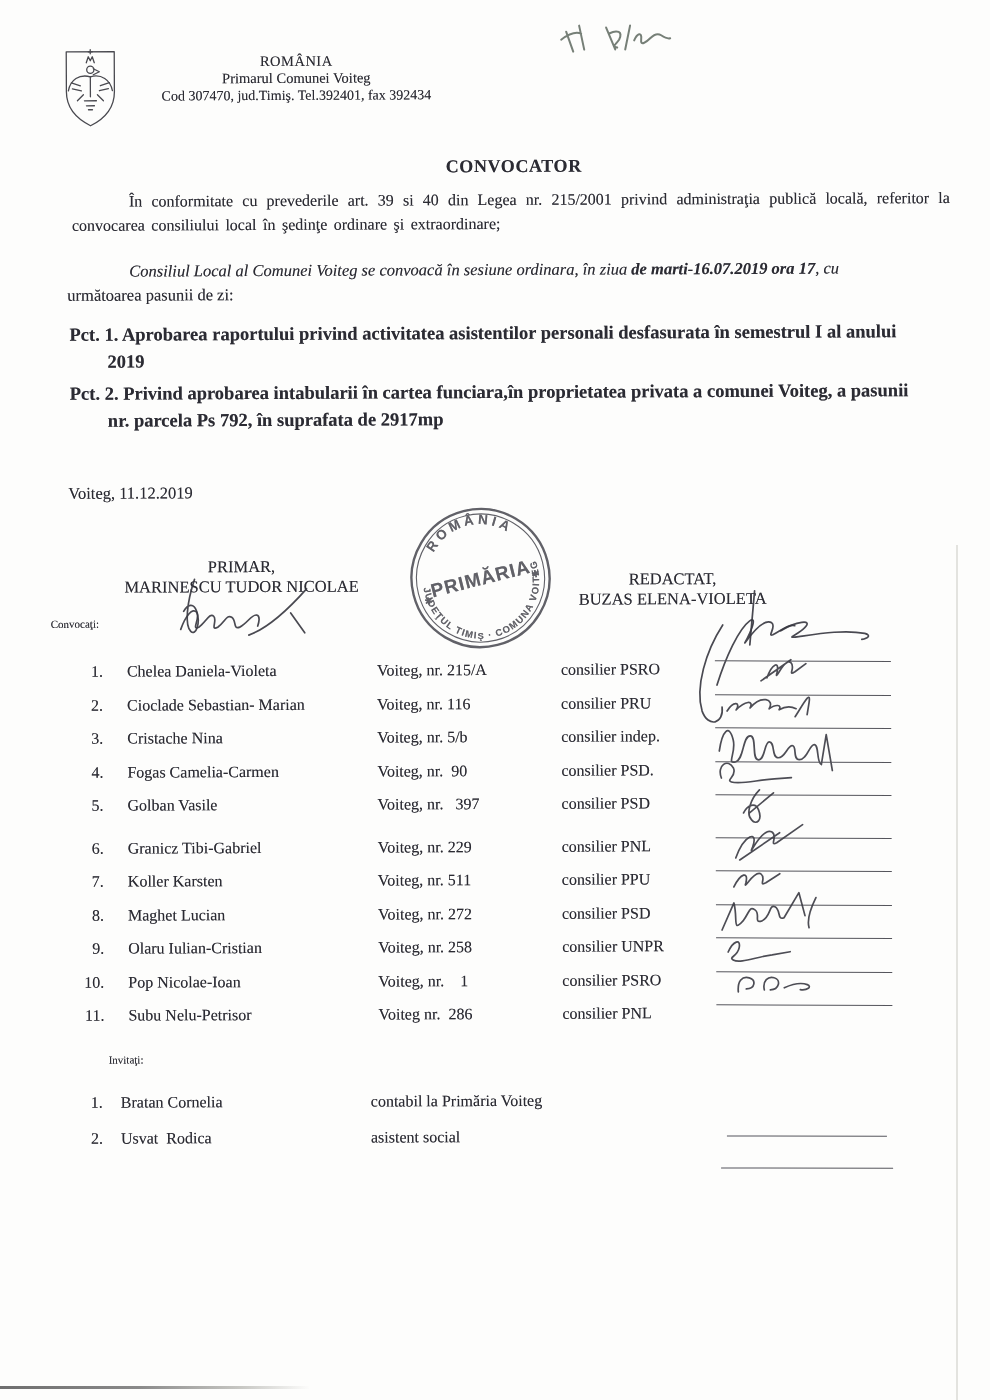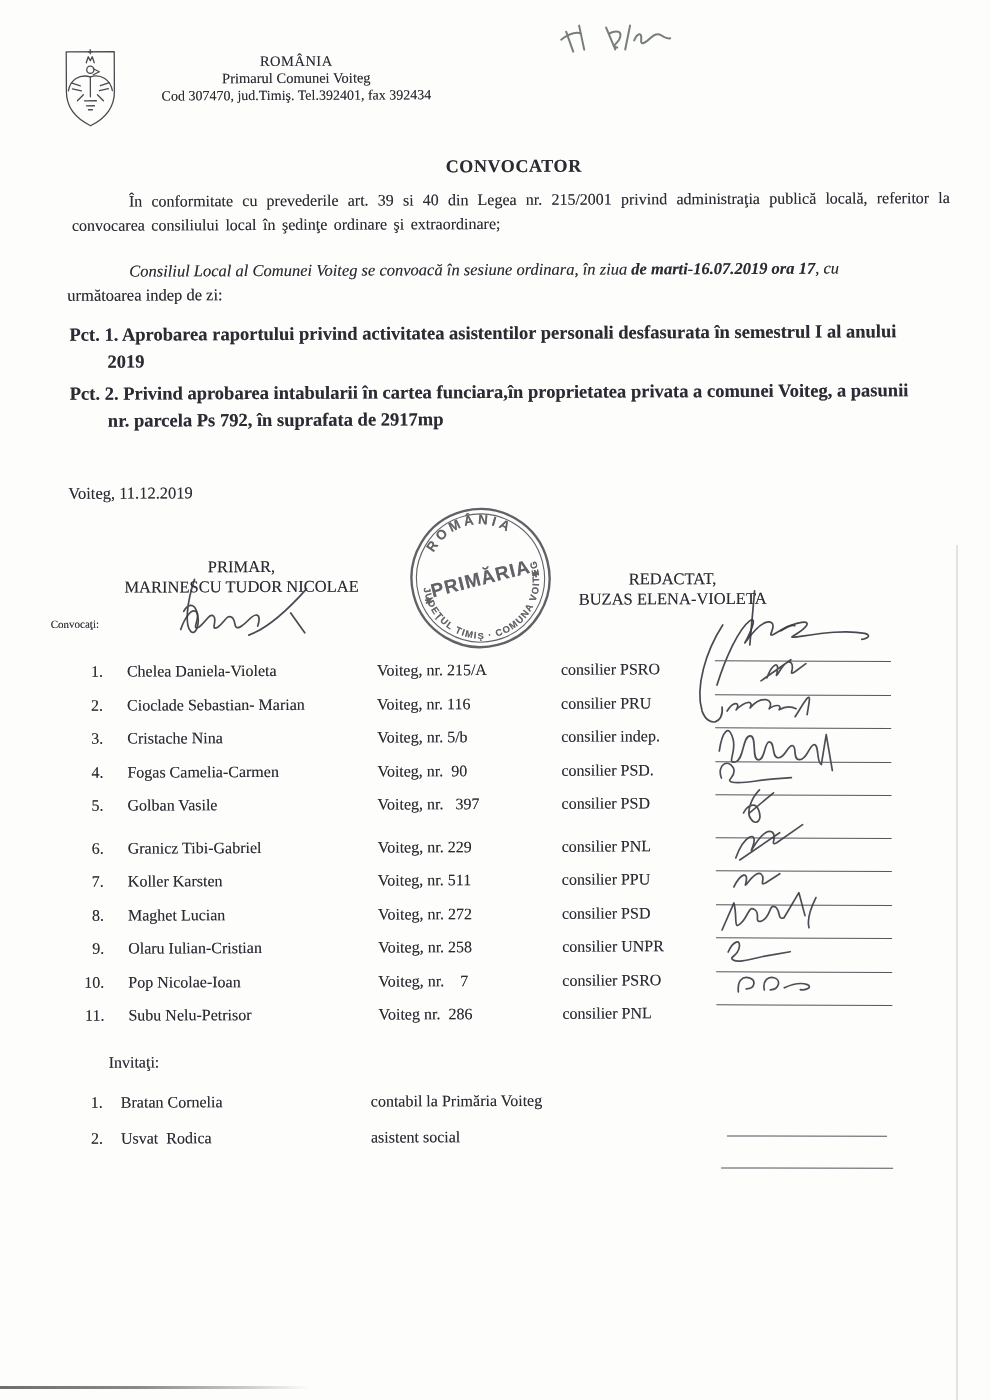--- a/index.html
+++ b/index.html
@@ -36,21 +36,21 @@
   .crow{position:relative;height:33.5px;font-size:16px;}
   .crow.gap{margin-top:9px;}
   .crow span{position:absolute;top:0;}
   .crow .nr{left:58px;width:42px;text-align:right;}
   .crow .name{left:124px;white-space:pre;}
   .crow .addr{left:374px;white-space:pre;}
   .crow .role{left:558px;}
   .sigline{position:absolute;left:712px;top:22px;width:176px;height:1px;border-bottom:1.3px solid #55555c;transform:rotate(.5deg);}
   .crow svg.sig{position:absolute;left:694px;top:-18px;width:196px;height:66px;overflow:visible;}
   .crow svg.sig path{fill:none;stroke:#3a3a42;stroke-width:1.7;stroke-linecap:round;stroke-linejoin:round;opacity:.9;}
-  .invlabel{left:104px;top:1052px;font-size:16px;}
+  .invlabel{left:104px;top:1052px;font-size:11px;}
   #invitati-rows{position:absolute;left:0;top:1092px;width:990px;}
   .irow{position:relative;height:35.5px;font-size:16px;}
   .irow span{position:absolute;top:0;}
   .irow .nr{left:56px;width:42px;text-align:right;}
   .irow .name{left:116px;white-space:pre;}
   .irow .role{left:366px;}
   .invline1{left:722px;top:1136px;width:160px;height:1px;border-bottom:1.3px solid #55555c;transform:rotate(.4deg);}
   .invline2{left:716px;top:1168px;width:172px;height:1px;border-bottom:1.3px solid #55555c;transform:rotate(.4deg);}
   .edge-bottom{left:0;top:1386px;width:310px;height:2.5px;background:linear-gradient(to right,#6e6e6e 0%,#8a8a8a 45%,#c8c8c4 78%,rgba(255,255,255,0) 100%);}
   .edge-right{left:956px;top:545px;width:2px;height:855px;background:#e3e3df;}
@@ -83,21 +83,21 @@
       <path d="M16,22 l7,20 M11,30 c8,-6 15,-8 20,-6 M29,16 l5,24"></path>
       <path d="M56,18 l9,22 M59,24 c8,-4 14,-2 10,6 c-3,5 -8,7 -2,8 M80,16 l-5,24 M84,31 c3,-7 8,-9 7,-1 c-1,7 5,3 9,-1 c4,-4 8,-5 11,-3 c3,2 6,4 9,3"></path>
     </svg>
 
     <div class="abs title">CONVOCATOR</div>
 
     <div class="abs intro">În conformitate cu prevederile art. 39 si 40 din Legea nr. 215/2001 privind administraţia publică locală, referitor la convocarea consiliului local în şedinţe ordinare şi extraordinare;</div>
 
     <div class="abs convene">
       <span class="it">Consiliul Local al Comunei Voiteg se convoacă în sesiune ordinara, în ziua </span><span class="bd">de marti-16.07.2019  ora 17</span><span class="it">, cu</span><br>
-      <span>următoarea indep de zi:</span>
+      <span>următoarea pasunii de zi:</span>
     </div>
 
     <div class="abs agenda">
       <div class="pct">
         <span>Pct. 1.</span> <span>Aprobarea raportului privind activitatea asistentilor personali desfasurata în semestrul I al anului 2019</span>
       </div>
       <div class="pct">
         <span>Pct. 2.</span> <span>Privind aprobarea intabularii în cartea funciara,în proprietatea privata a comunei Voiteg, a pasunii nr. parcela Ps 792, în suprafata de 2917mp</span>
       </div>
     </div>
@@ -235,21 +235,21 @@
           <span class="addr">Voiteg, nr. 258</span>
           <span class="role">consilier UNPR</span>
           <span class="sigline"></span>
           <svg class="sig" viewBox="0 0 196 66">
             <path d="M30,33 c5,-11 13,-14 11,-4 c-2,9 -11,9 -6,12 c7,4 23,-3 39,-5 l18,-3"></path>
           </svg>
         </div>
         <div class="crow">
           <span class="nr">10.</span>
           <span class="name">Pop Nicolae-Ioan</span>
-          <span class="addr">Voiteg, nr.    7</span>
+          <span class="addr">Voiteg, nr.    1</span>
           <span class="role">consilier PSRO</span>
           <span class="sigline"></span>
           <svg class="sig" viewBox="0 0 196 66">
             <path d="M40,39 c-1,-11 4,-16 11,-14 c7,2 6,11 -3,11 M66,37 c-2,-9 4,-14 10,-12 c7,2 5,12 -4,12 M86,35 c9,-4 18,-5 23,-3 c5,2 0,6 -7,5"></path>
           </svg>
         </div>
         <div class="crow">
           <span class="nr">11.</span>
           <span class="name">Subu Nelu-Petrisor</span>
           <span class="addr">Voiteg nr.  286</span>

